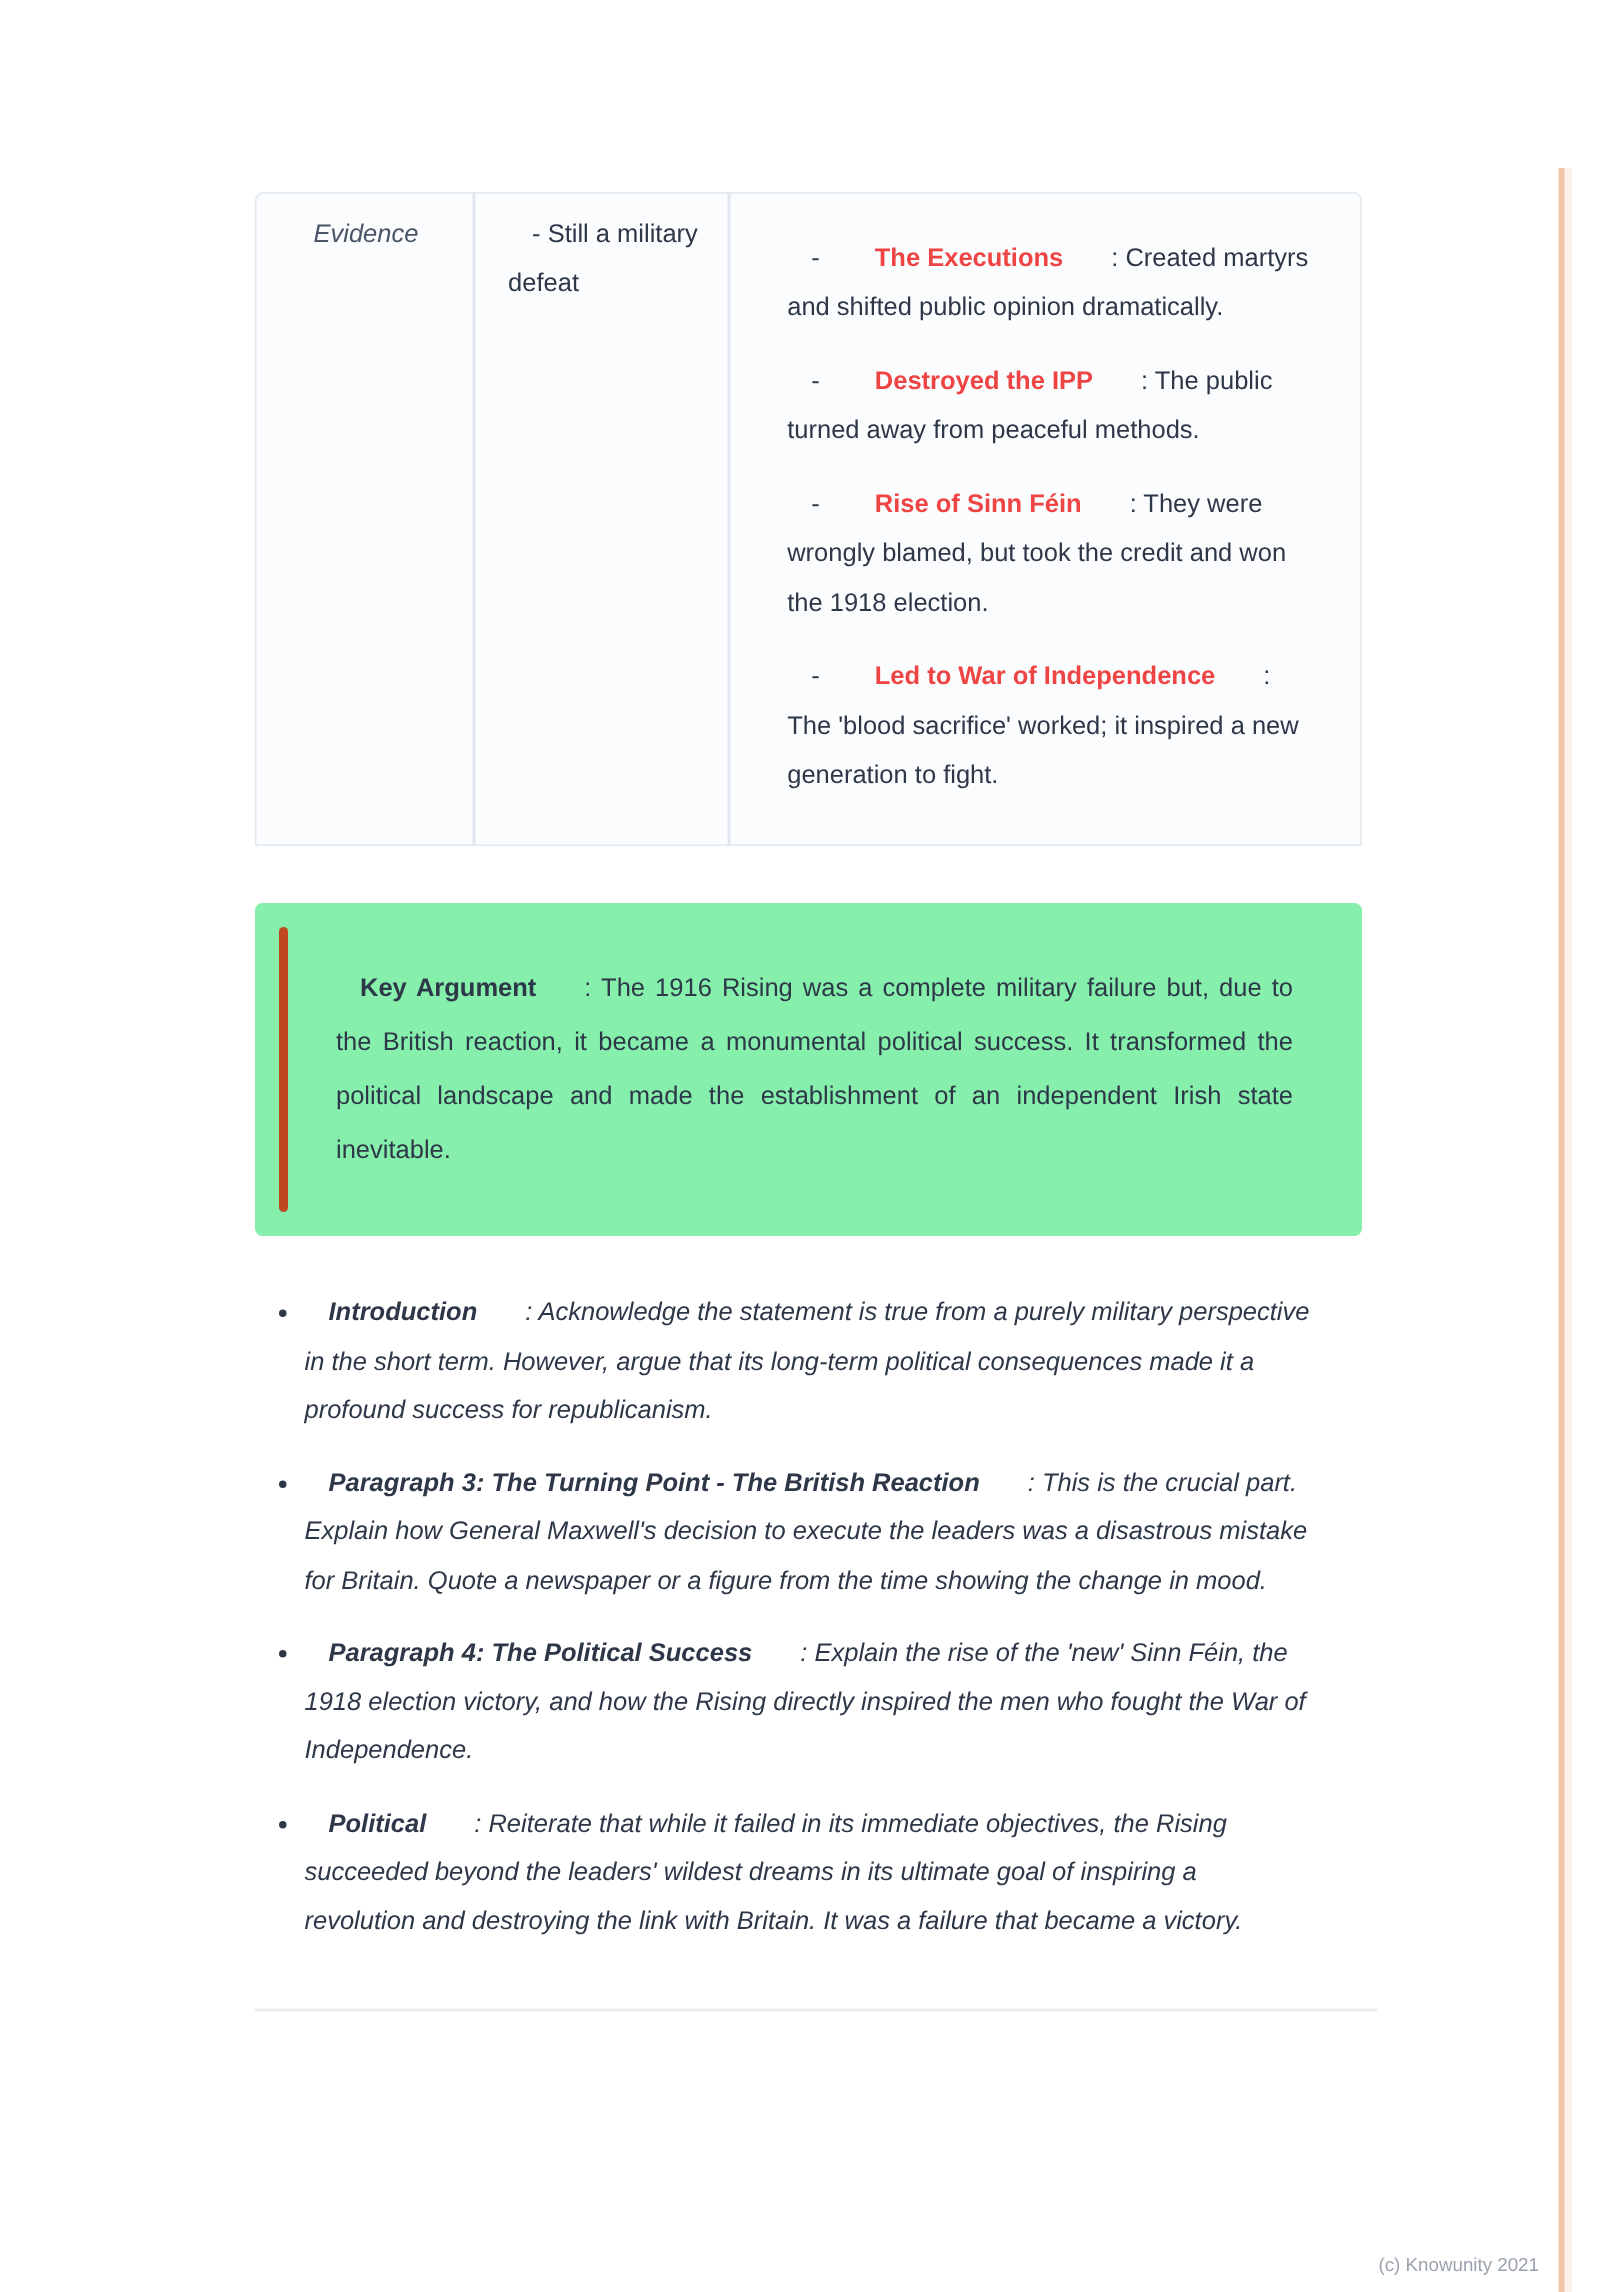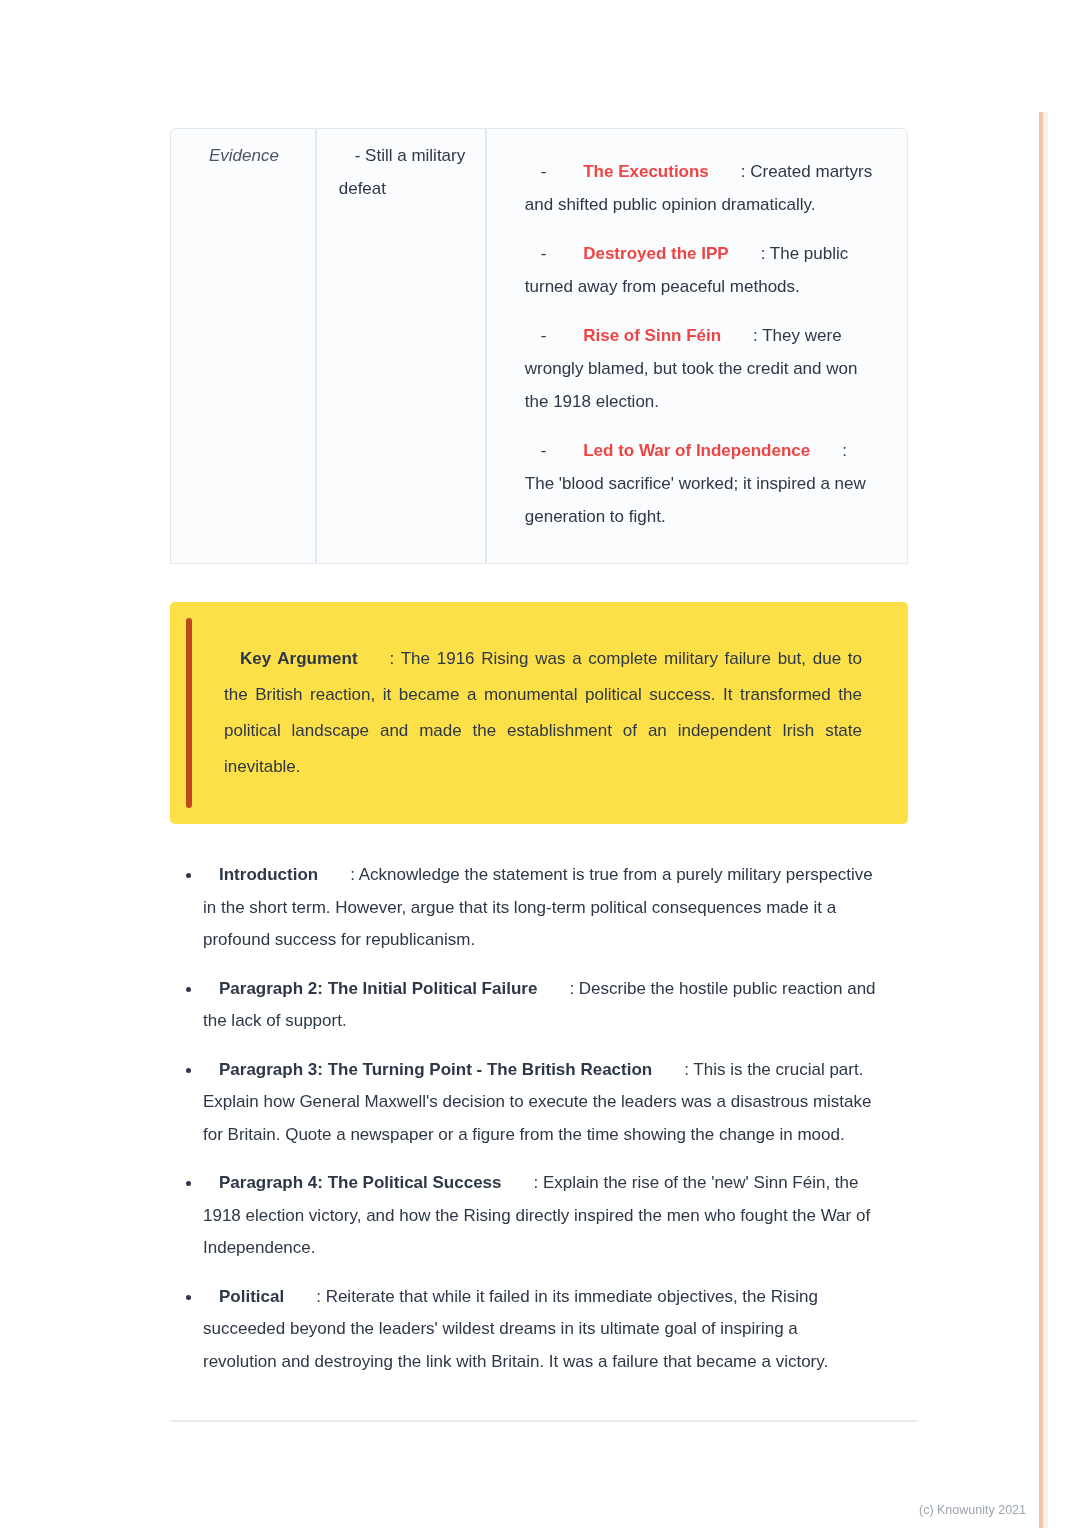--- a/index.html
+++ b/index.html
@@ -53,21 +53,21 @@
   td.c3 { width: 417px; border-left: none; border-radius: 0 6px 0 0; }
   td.c1 span.hdr {
     font-style: italic;
     color: #4a5568;
   }
   .cell-line b { font-weight: 700; color: #ef4444; }
   
   .callout {
     position: relative;
     width: 738px;
-    background: #fde047;
+    background: #86efac;
     border-radius: 5px;
     padding: 23px 30px 23px 38px;
     margin-bottom: 35px;
     font-size: 17px;
     line-height: 36px;
     text-align: justify;
   }
   .callout .bar {
     position: absolute;
     left: 0px;
@@ -91,20 +91,21 @@
   ul.plan {
     list-style: none;
     margin: 0 0 0 0;
     font-size: 17px;
     line-height: 32.5px;
   }
   ul.plan li {
     position: relative;
     padding-left: 33px;
     margin-bottom: 14px;
+    font-style: italic;
   }
   ul.plan li::before {
     content: "";
     position: absolute;
     left: 16px;
     top: 14px;
     width: 5px;
     height: 5px;
     border-radius: 50%;
     background: #2d3748;
@@ -156,21 +157,20 @@
     </table>
 
     <div class="callout">
       <div class="bar"></div>
       <p><b>Key Argument</b><span>: The 1916 Rising was a complete military failure but, due to the British reaction, it became a monumental political success. It transformed the political landscape and made the establishment of an independent Irish state inevitable.</span></p>
     </div>
 
 
     <ul class="plan">
       <li><b>Introduction</b><span>: Acknowledge the statement is true from a purely military perspective in the short term. However, argue that its long-term political consequences made it a profound success for republicanism.</span></li>
-      <li><b>Paragraph 2: The Initial Political Failure</b><span>: Describe the hostile public reaction and the lack of support.</span></li>
       <li><b>Paragraph 3: The Turning Point - The British Reaction</b><span>: This is the crucial part. Explain how General Maxwell's decision to execute the leaders was a disastrous mistake for Britain. Quote a newspaper or a figure from the time showing the change in mood.</span></li>
       <li><b>Paragraph 4: The Political Success</b><span>: Explain the rise of the 'new' Sinn Féin, the 1918 election victory, and how the Rising directly inspired the men who fought the War of Independence.</span></li>
       <li><b>Political</b><span>: Reiterate that while it failed in its immediate objectives, the Rising succeeded beyond the leaders' wildest dreams in its ultimate goal of inspiring a revolution and destroying the link with Britain. It was a failure that became a victory.</span></li>
     </ul>
 
     <hr class="divider">
 
   </div>
 
   <div class="footer">

